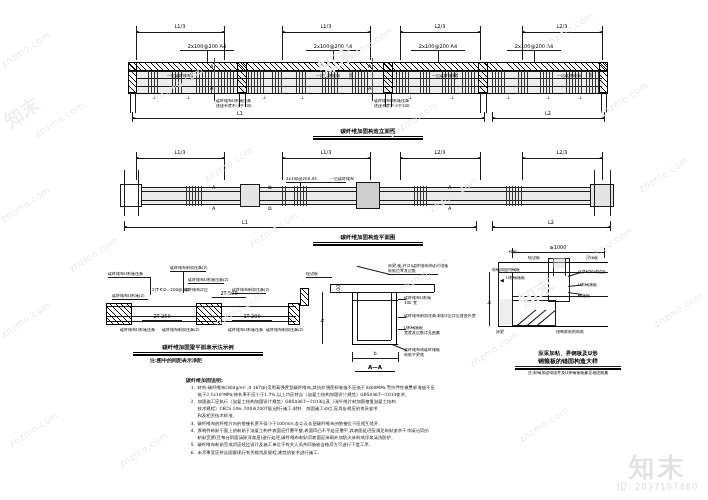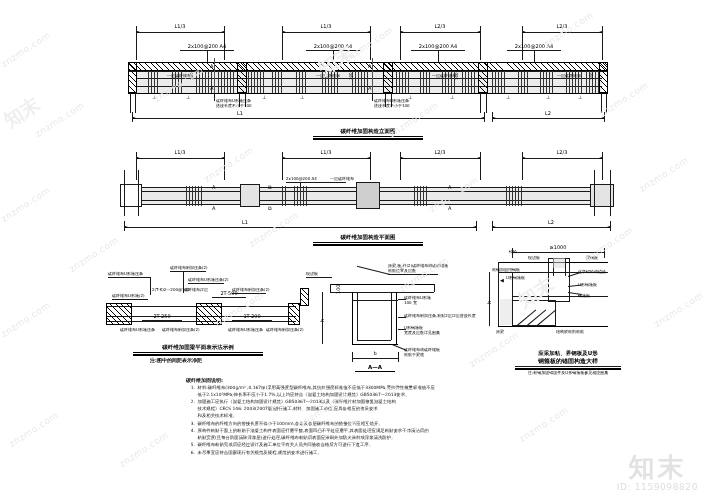--- a/index.html
+++ b/index.html
@@ -530,16 +530,16 @@
           <div class="nnum">6.</div>
           <div class="ntxt">
             <div>未尽事宜应符合国家现行有关规范及规程,规范的要求进行施工。</div>
           </div>
         </div>
       </div>
   </div>
 
   <div id="brand">
     <div class="zm">知末</div>
-    <div class="zid">ID: 1159098820</div>
+    <div class="zid">ID: 2037197480</div>
   </div>
 
 </div>
 
 </body></html>

